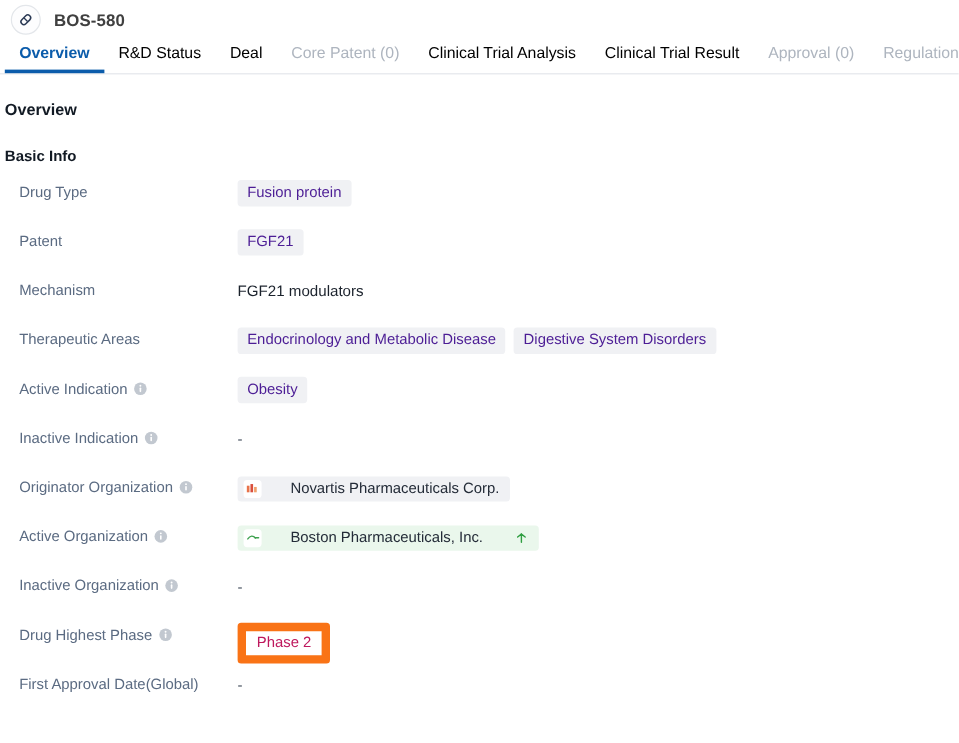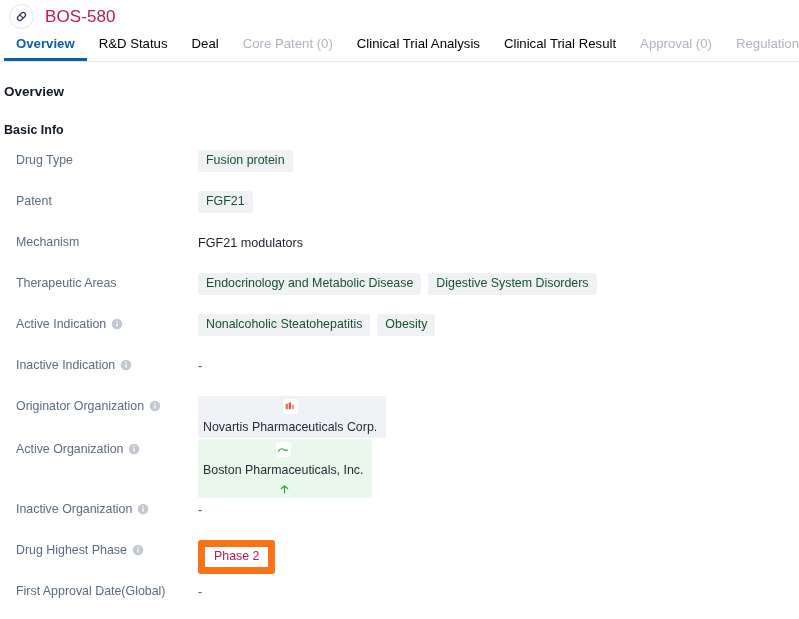--- a/index.html
+++ b/index.html
@@ -28,23 +28,23 @@
     height: 23px;
     border-radius: 50%;
     border: 1px solid #e3e6ea;
     background: #fdfdfe;
     display: flex;
     align-items: center;
     justify-content: center;
     flex: 0 0 auto;
   }
   .page-title {
-    font-size: 17px;
-    font-weight: normal;
-    color: #be185d;
+    font-size: 14px;
+    font-weight: bold;
+    color: #404040;
     margin-left: 11px;
     letter-spacing: 0.1px;
   }
 
   
   .tabbar {
     position: relative;
     height: 29px;
     display: flex;
     align-items: flex-start;
@@ -129,39 +129,38 @@
   .info-icon {
     display: inline-flex;
     width: 12px;
     height: 12px;
     flex: 0 0 auto;
   }
 
   
   .chip {
     background: #f0f1f4;
-    color: #14532d;
+    color: #4c1d95;
     font-size: 12.4px;
     border-radius: 3px;
     padding: 4px 8px 5px 8px;
     line-height: 13px;
     white-space: nowrap;
   }
   .chip-org {
     display: inline-flex;
     align-items: center;
-    gap: 6px;
+    gap: 24px;
     background: #f0f1f4;
     border-radius: 3px;
     padding: 3px 9px 3px 5px;
     font-size: 12.4px;
     color: #242c38;
     line-height: 15px;
     white-space: nowrap;
-    flex-direction: column;
   }
   .chip-org.green {
     background: #eaf7ec;
   }
   .org-logo {
     width: 15px;
     height: 15px;
     border-radius: 3px;
     background: #ffffff;
     display: inline-flex;
@@ -266,21 +265,20 @@
           <span>Active Indication</span>
           <span class="info-icon">
             <svg width="12" height="12" viewBox="0 0 16 16" aria-hidden="true">
               <circle cx="8" cy="8" r="7" fill="#c2c8d0"></circle>
               <circle cx="8" cy="4.6" r="1.05" fill="#ffffff"></circle>
               <rect x="7.1" y="6.6" width="1.8" height="5.1" rx="0.9" fill="#ffffff"></rect>
             </svg>
           </span>
         </div>
         <div class="row-value">
-          <span class="chip">Nonalcoholic Steatohepatitis</span>
           <span class="chip">Obesity</span>
         </div>
       </div>
       <div class="row">
         <div class="row-label">
           <span>Inactive Indication</span>
           <span class="info-icon">
             <svg width="12" height="12" viewBox="0 0 16 16" aria-hidden="true">
               <circle cx="8" cy="8" r="7" fill="#c2c8d0"></circle>
               <circle cx="8" cy="4.6" r="1.05" fill="#ffffff"></circle>

